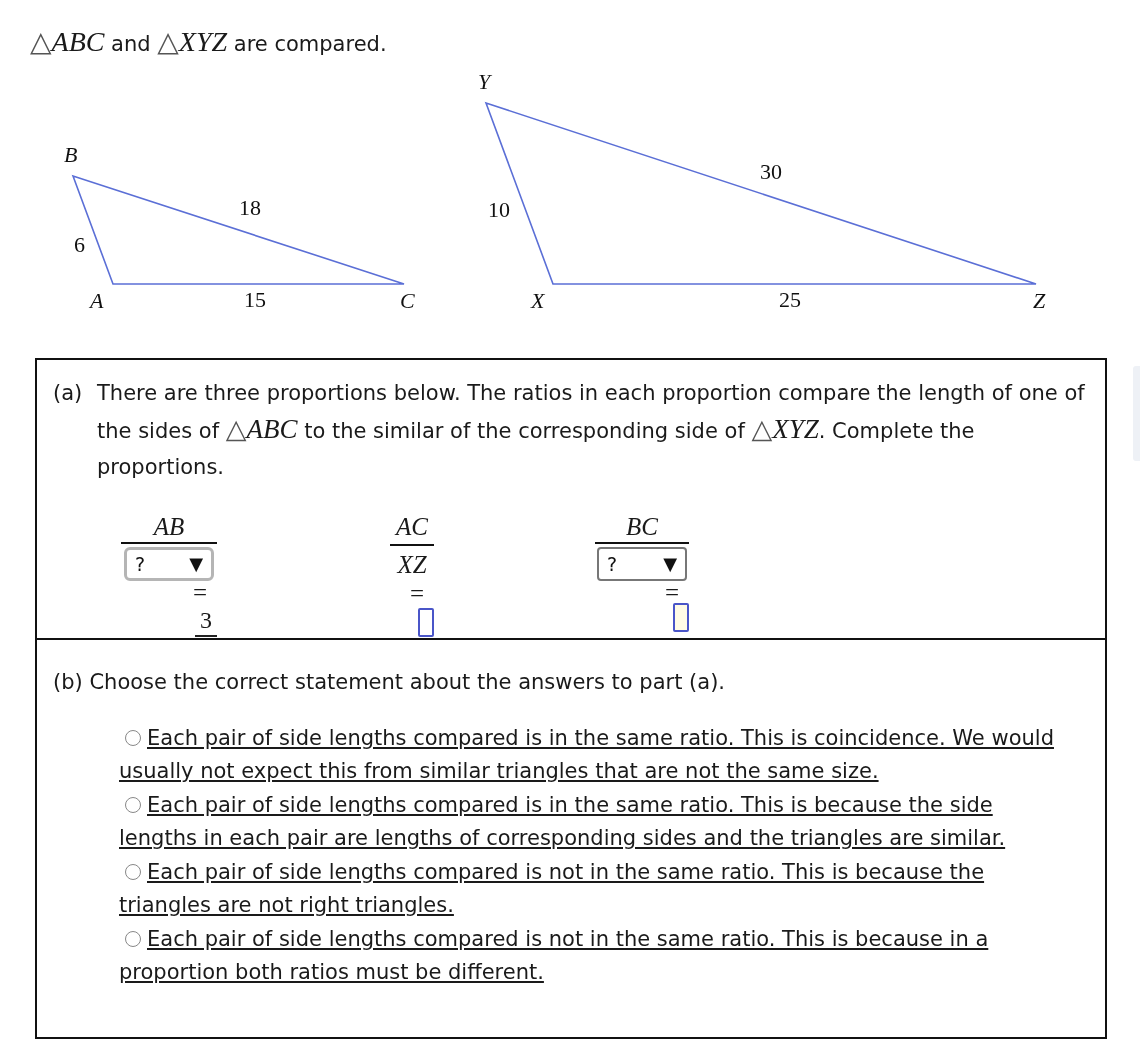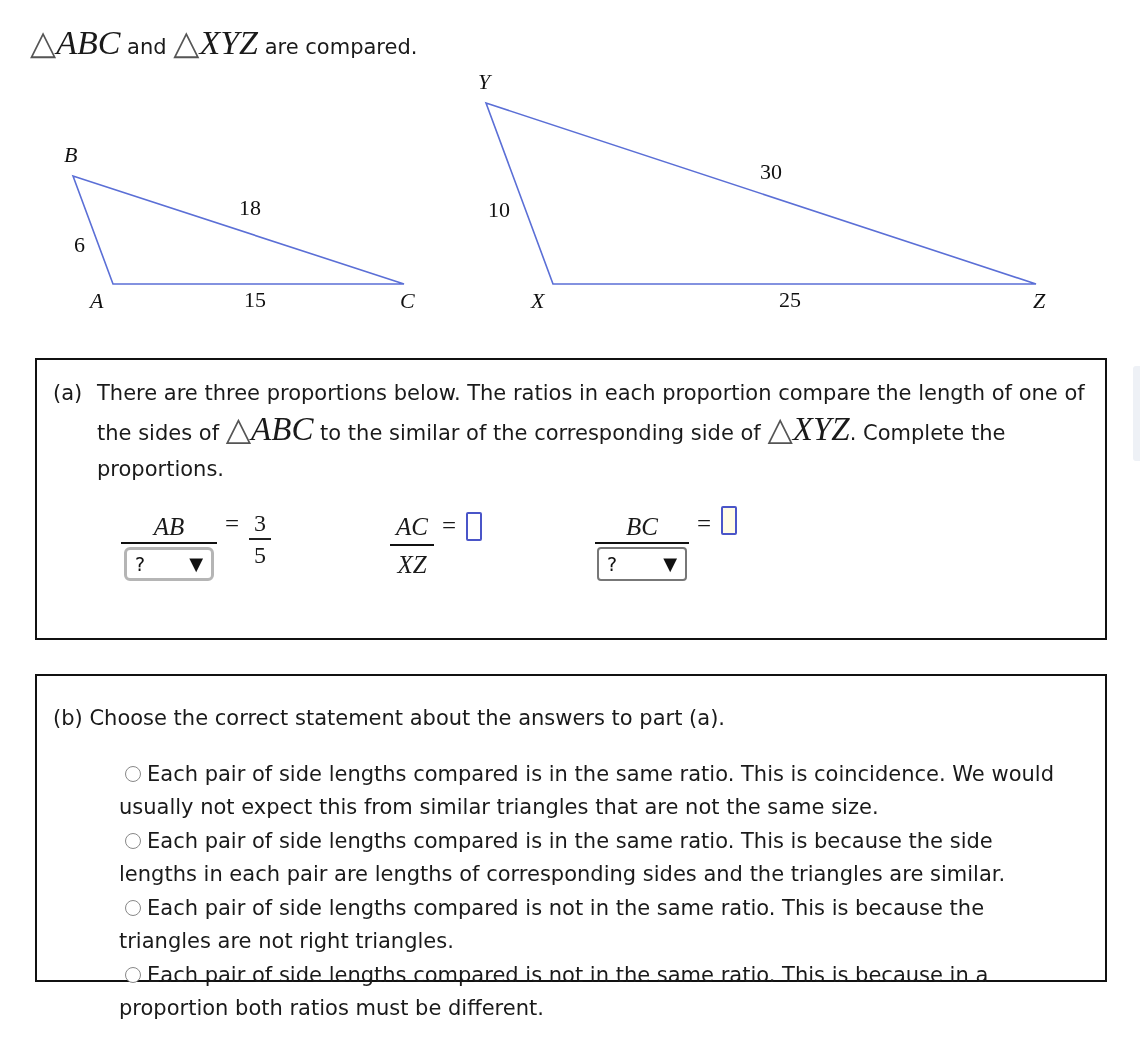--- a/index.html
+++ b/index.html
@@ -6,42 +6,42 @@
   body {
     width: 1140px; height: 1048px; position: relative; overflow: hidden;
     font-family: "DejaVu Sans", "Liberation Sans", sans-serif;
     color: #1a1a1a;
   }
   .math { font-family: "Liberation Serif", "DejaVu Serif", serif; font-style: italic; }
   .tri-sym { font-family: "DejaVu Sans", sans-serif; font-style: normal; color: #555; font-weight: 300; }
   .intro {
     position: absolute; left: 30px; top: 28px; font-size: 21px; line-height: 28px;
   }
-  .intro .math { font-size: 34px; }
+  .intro .math { font-size: 28px; }
   #figure { position: absolute; left: 0; top: 60px; }
   .fig-label { font-family: "Liberation Serif", "DejaVu Serif", serif; font-size: 22px; fill: #111; }
   .fig-vertex { font-style: italic; }
 
   .panel {
     position: absolute; left: 35px; width: 1072px;
     border: 2px solid #111; background: #fff; box-sizing: border-box;
   }
   #panel-a { top: 358px; height: 282px; }
-  #panel-b { top: 638px; height: 308px; margin-top: 36px; }
+  #panel-b { top: 638px; height: 401px; }
 
   .prompt {
     position: absolute; left: 16px; right: 18px; font-size: 21px; line-height: 36px;
   }
   .prompt .lead { position: absolute; left: 0; top: 0; }
   .prompt .body { margin-left: 44px; }
-  .prompt .math { font-size: 33px; }
+  .prompt .math { font-size: 27px; }
   #prompt-a { top: 15px; }
   #prompt-b { top: 24px; }
 
-  .frac { position: absolute; display: flex; align-items: flex-start; }
+  .frac { position: absolute; display: flex; align-items: flex-end; flex-direction: column; }
   .frac .stack { display: flex; flex-direction: column; align-items: center; }
   .frac .num, .frac .den {
     font-family: "Liberation Serif", "DejaVu Serif", serif; font-style: italic; font-size: 25px; line-height: 30px;
   }
   .frac .bar { height: 2px; background: #111; }
   .frac .eq { font-family: "Liberation Serif", serif; font-size: 25px; margin: 0 10px 0 8px; position: relative; top: 0; }
   .small-frac { display: flex; flex-direction: column; align-items: center; }
   .small-frac span { font-family: "Liberation Serif", serif; font-size: 24px; line-height: 30px; }
   .small-frac .bar { width: 22px; height: 1.5px; background: #222; }
 
@@ -54,21 +54,21 @@
   #dd-ab { width: 90px; height: 34px; border: 3px solid #b5b5b5; border-radius: 6px; margin-top: 3px; }
   #dd-bc { width: 90px; height: 34px; border: 2px solid #777; border-radius: 4px; margin-top: 3px; }
   .dropdown .caret { font-size: 18px; line-height: 1; }
 
   .answer-box {
     width: 16px; height: 29px; box-sizing: border-box;
     border: 2px solid #4a55c8; border-radius: 2px; background: #fffbe6;
   }
   #ans-ac { background: #ffffff; }
 
-  .options { position: absolute; left: 82px; top: 82px; right: 40px; font-size: 21px; line-height: 33px; }
+  .options { position: absolute; left: 82px; top: 82px; right: 40px; font-size: 21px; line-height: 33px; text-decoration: underline; }
   .option { position: relative; margin-bottom: 1px; cursor: pointer; }
   .option .radio {
     display: inline-block; width: 16px; height: 16px; border: 1.5px solid #888; border-radius: 50%;
     box-sizing: border-box; vertical-align: -1px; margin-left: 6px; margin-right: 6px; background: #fff;
   }
 
   .scroll-edge {
     position: absolute; left: 1133px; top: 366px; width: 7px; height: 95px;
     background: #eef1f6; border-radius: 3px 0 0 3px;
   }

